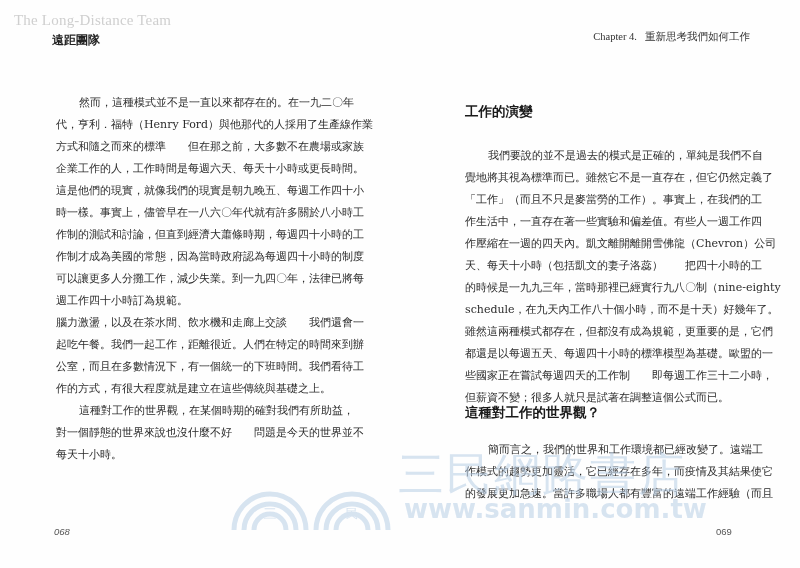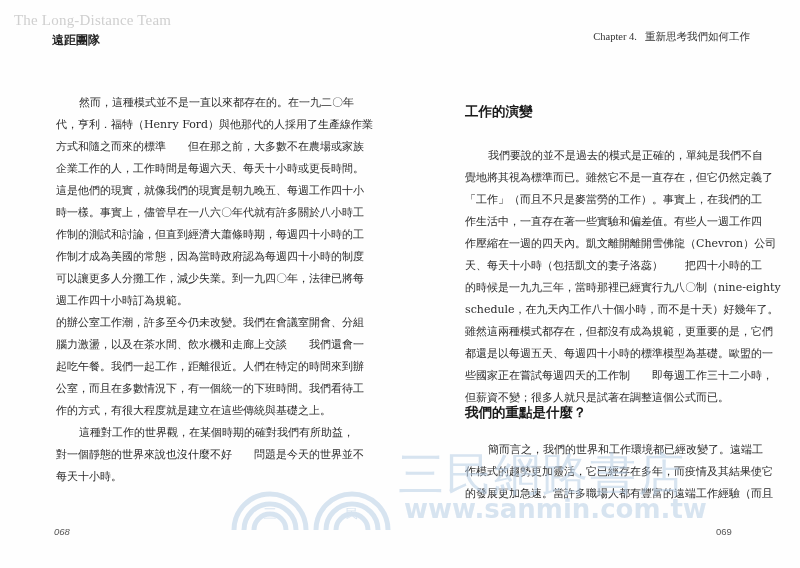--- a/index.html
+++ b/index.html
@@ -84,21 +84,20 @@
     <span class="line indent">然而，這種模式並不是一直以來都存在的。在一九二〇年</span>
     <span class="line">代，亨利．福特（Henry Ford）與他那代的人採用了生產線作業</span>
     <span class="line">方式和隨之而來的標準　　但在那之前，大多數不在農場或家族</span>
     <span class="line">企業工作的人，工作時間是每週六天、每天十小時或更長時間。</span>
     <span class="line">這是他們的現實，就像我們的現實是朝九晚五、每週工作四十小</span>
     <span class="line">時一樣。事實上，儘管早在一八六〇年代就有許多關於八小時工</span>
     <span class="line">作制的測試和討論，但直到經濟大蕭條時期，每週四十小時的工</span>
     <span class="line">作制才成為美國的常態，因為當時政府認為每週四十小時的制度</span>
     <span class="line">可以讓更多人分攤工作，減少失業。到一九四〇年，法律已將每</span>
     <span class="line">週工作四十小時訂為規範。</span>
-    <span class="line">的辦公室工作潮，許多至今仍未改變。我們在會議室開會、分組</span>
     <span class="line">腦力激盪，以及在茶水間、飲水機和走廊上交談　　我們還會一</span>
     <span class="line">起吃午餐。我們一起工作，距離很近。人們在特定的時間來到辦</span>
     <span class="line">公室，而且在多數情況下，有一個統一的下班時間。我們看待工</span>
     <span class="line">作的方式，有很大程度就是建立在這些傳統與基礎之上。</span>
     <span class="line indent">這種對工作的世界觀，在某個時期的確對我們有所助益，</span>
     <span class="line">對一個靜態的世界來說也沒什麼不好　　問題是今天的世界並不</span>
     <span class="line">每天十小時。</span>
   </div>
 
   <div class="page-num pn-left">068</div>
@@ -119,21 +118,21 @@
   <span class="line">作壓縮在一週的四天內。凱文離開離開雪佛龍（Chevron）公司</span>
   <span class="line">天、每天十小時（包括凱文的妻子洛蕊）　　把四十小時的工</span>
   <span class="line">的時候是一九九三年，當時那裡已經實行九八〇制（nine-eighty</span>
   <span class="line">schedule，在九天內工作八十個小時，而不是十天）好幾年了。</span>
   <span class="line">雖然這兩種模式都存在，但都沒有成為規範，更重要的是，它們</span>
   <span class="line">都還是以每週五天、每週四十小時的標準模型為基礎。歐盟的一</span>
   <span class="line">些國家正在嘗試每週四天的工作制　　即每週工作三十二小時，</span>
   <span class="line">但薪資不變；很多人就只是試著在調整這個公式而已。</span>
 </div>
 
-<div class="heading h2">我們的重點是什麼？</div>
+<div class="heading h2">這種對工作的世界觀？</div>
 <div class="text-block right-body rb2">
   <span class="line indent">簡而言之，我們的世界和工作環境都已經改變了。遠端工</span>
   <span class="line">作模式的趨勢更加靈活，它已經存在多年，而疫情及其結果使它</span>
   <span class="line">的發展更加急速。當許多職場人都有豐富的遠端工作經驗（而且</span>
 </div>
 
 <div class="page-num pn-right">069</div>
 
 <div class="watermark">
   <svg width="172" height="90" viewBox="0 0 172 90" style="position:absolute;left:0;top:0;">

